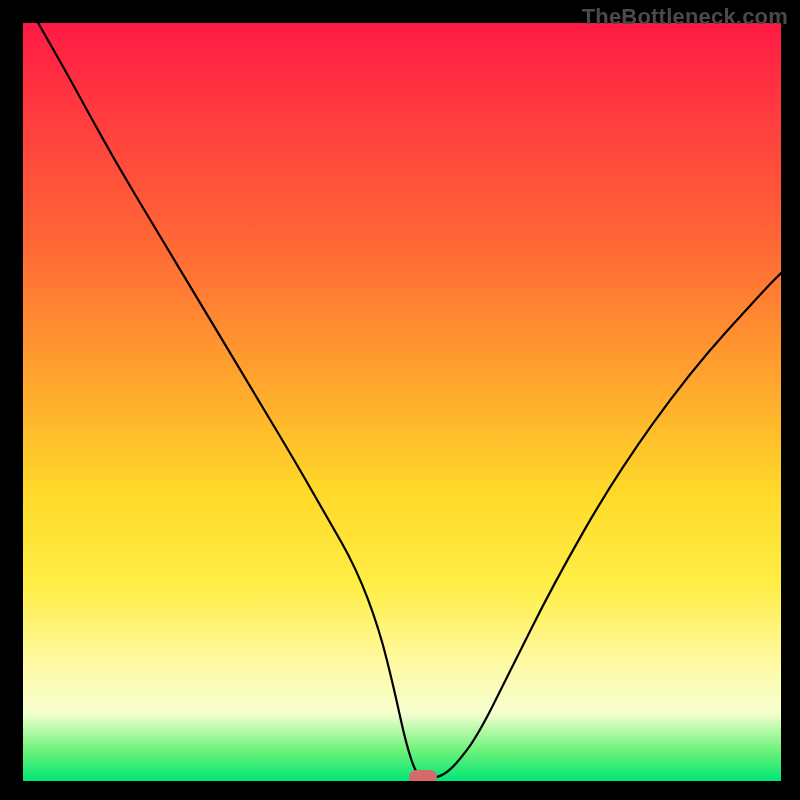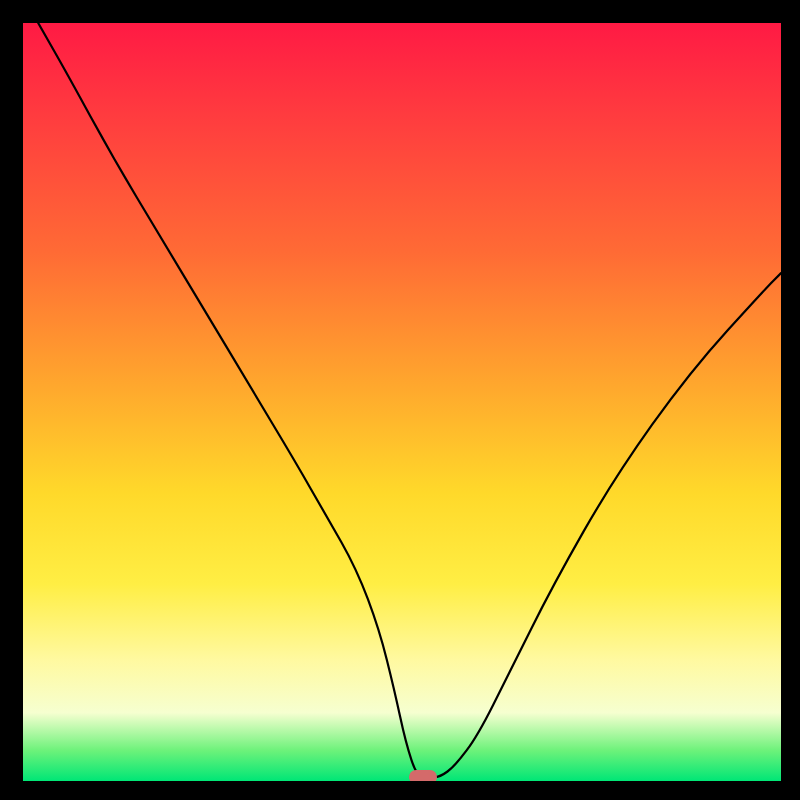--- a/index.html
+++ b/index.html
@@ -73,13 +73,14 @@
   <div class="plot-area">
     <div class="gradient"></div>
 
     <svg class="curve" viewBox="0 0 758 758" preserveAspectRatio="none">
       <path id="curve-path" fill="none" stroke="#000000" stroke-width="2.2" stroke-linecap="round" d="M 15.2 0.0 Q 15.2 0.0 30.3 26.5 Q 45.5 53.1 68.2 94.8 Q 91.0 136.4 113.7 174.3 Q 136.4 212.2 159.2 250.1 Q 181.9 288.0 204.7 325.9 Q 227.4 363.8 250.1 401.7 Q 272.9 439.6 288.0 466.2 Q 303.2 492.7 318.4 519.2 Q 333.5 545.8 344.9 576.1 Q 356.3 606.4 363.8 636.7 Q 371.4 667.0 377.1 693.6 Q 382.8 720.1 388.5 737.2 Q 394.2 754.2 399.8 754.2 Q 405.5 754.2 411.2 754.2 Q 416.9 754.2 424.5 748.5 Q 432.1 742.8 443.4 727.7 Q 454.8 712.5 470.0 682.2 Q 485.1 651.9 507.9 606.4 Q 530.6 560.9 560.9 507.9 Q 591.2 454.8 629.1 401.7 Q 667.0 348.7 704.9 307.0 Q 742.8 265.3 750.4 257.7 T 758.0 250.1"></path>
     </svg>
 
     <div class="marker" id="marker" style="left: 400.224px; top: 754.21px; background: rgb(212, 106, 106);"></div>
   </div>
 
+  <div class="watermark">TheBottleneck.com</div>
 </div>
 
 </body></html>

